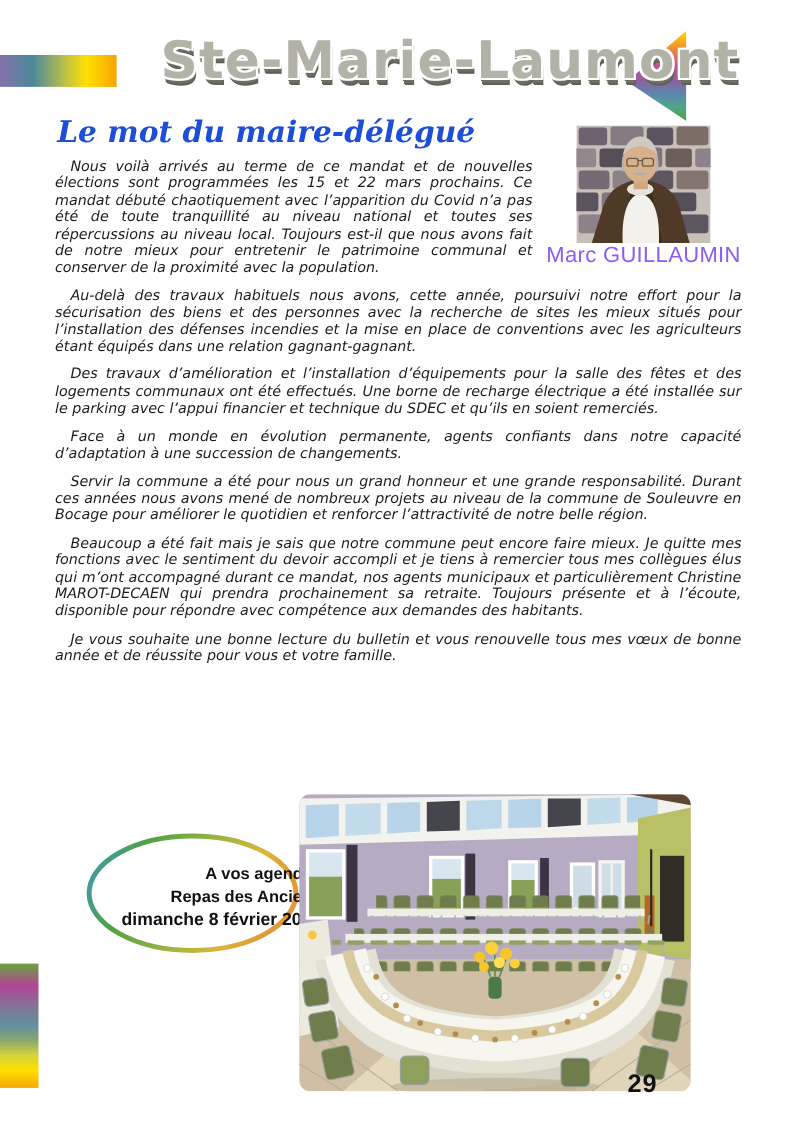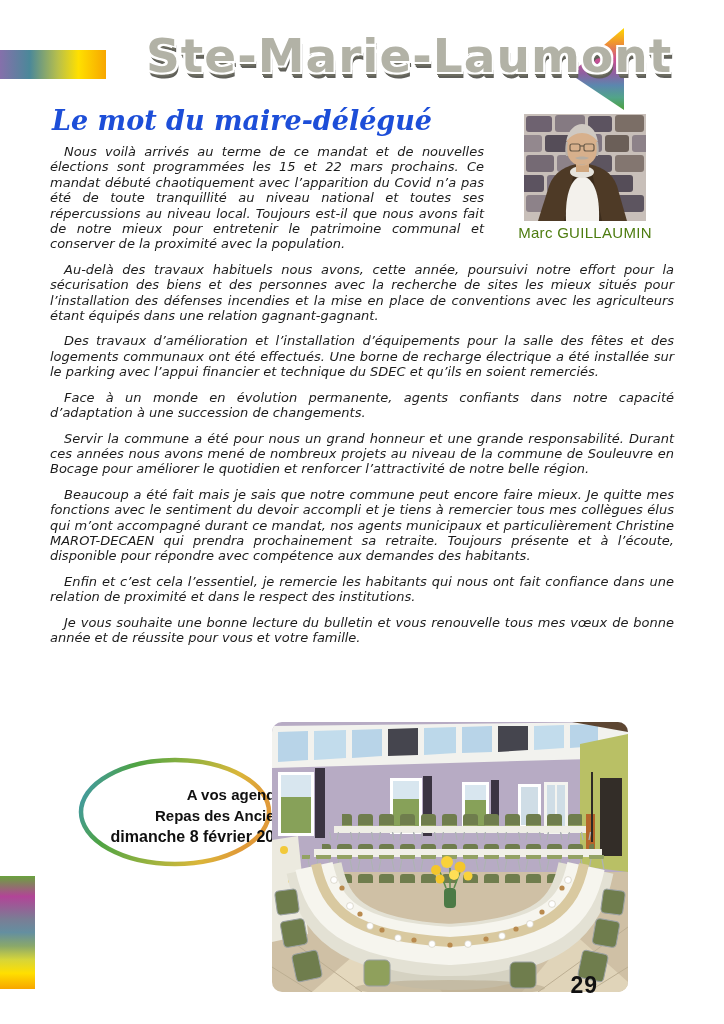--- a/index.html
+++ b/index.html
@@ -26,21 +26,21 @@
   .section-heading{font-family:"DejaVu Serif",serif;font-style:italic;font-weight:600;
     font-size:27px;color:#1d4ed8;margin:0 0 6px 2px;line-height:34px;}
 
   .article{font-style:italic;font-size:13px;line-height:15.4px;color:#1c1c1c;
     text-align:justify;}
   .article p{margin:0 0 10px 0;text-indent:14px;}
 
   .photo-box{float:right;width:178px;margin:-30px 0 20px 12px;text-align:center;}
   .photo-box svg{display:block;margin:0 auto;}
   .photo-caption{font-family:"Liberation Sans",sans-serif;font-style:normal;
-    font-size:15px;color:#4d7c0f;margin-top:4px;text-indent:0;letter-spacing:.3px;}
+    font-size:20px;color:#8b5cf6;margin-top:4px;text-indent:0;letter-spacing:.3px;}
 
   
   .agenda{position:absolute;left:76px;top:756px;width:200px;height:114px;}
   .agenda svg{position:absolute;left:0;top:0;}
   .agenda-text{position:absolute;left:16px;top:0;width:100%;height:100%;
     display:flex;flex-direction:column;align-items:flex-end;justify-content:center;
     padding-top:4px;box-sizing:border-box;
     font-family:"Liberation Sans",sans-serif;font-weight:bold;color:#101010;
     text-align:center;line-height:21px;}
   .agenda-line1,.agenda-line2{font-size:15px;}
@@ -133,21 +133,20 @@
         </svg>
         <div class="photo-caption">Marc GUILLAUMIN</div>
       </div>
 
       <p>Nous voilà arrivés au terme de ce mandat et de nouvelles élections sont programmées les 15 et 22 mars prochains. Ce mandat débuté chaotiquement avec l’apparition du Covid n’a pas été de toute tranquillité au niveau national et toutes ses répercussions au niveau local. Toujours est-il que nous avons fait de notre mieux pour entretenir le patrimoine communal et conserver de la proximité avec la population.</p>
       <p>Au-delà des travaux habituels nous avons, cette année, poursuivi notre effort pour la sécurisation des biens et des personnes avec la recherche de sites les mieux situés pour l’installation des défenses incendies et la mise en place de conventions avec les agriculteurs étant équipés dans une relation gagnant-gagnant.</p>
       <p>Des travaux d’amélioration et l’installation d’équipements pour la salle des fêtes et des logements communaux ont été effectués. Une borne de recharge électrique a été installée sur le parking avec l’appui financier et technique du SDEC et qu’ils en soient remerciés.</p>
       <p>Face à un monde en évolution permanente, agents confiants dans notre capacité d’adaptation à une succession de changements.</p>
       <p>Servir la commune a été pour nous un grand honneur et une grande responsabilité. Durant ces années nous avons mené de nombreux projets au niveau de la commune de Souleuvre en Bocage pour améliorer le quotidien et renforcer l’attractivité de notre belle région.</p>
       <p>Beaucoup a été fait mais je sais que notre commune peut encore faire mieux. Je quitte mes fonctions avec le sentiment du devoir accompli et je tiens à remercier tous mes collègues élus qui m’ont accompagné durant ce mandat, nos agents municipaux et particulièrement Christine MAROT-DECAEN qui prendra prochainement sa retraite. Toujours présente et à l’écoute, disponible pour répondre avec compétence aux demandes des habitants.</p>
-      <p>Enfin et c’est cela l’essentiel, je remercie les habitants qui nous ont fait confiance dans une relation de proximité et dans le respect des institutions.</p>
       <p>Je vous souhaite une bonne lecture du bulletin et vous renouvelle tous mes vœux de bonne année et de réussite pour vous et votre famille.</p>
     </div>
   </div>
 
   <div class="agenda">
     <svg width="200" height="114" viewBox="0 0 200 114">
       <defs>
         <linearGradient id="ovg" x1="0" y1="0" x2="1" y2="0.25">
           <stop offset="0" stop-color="#3e97c4"></stop>
             <stop offset=".28" stop-color="#4ea343"></stop>

